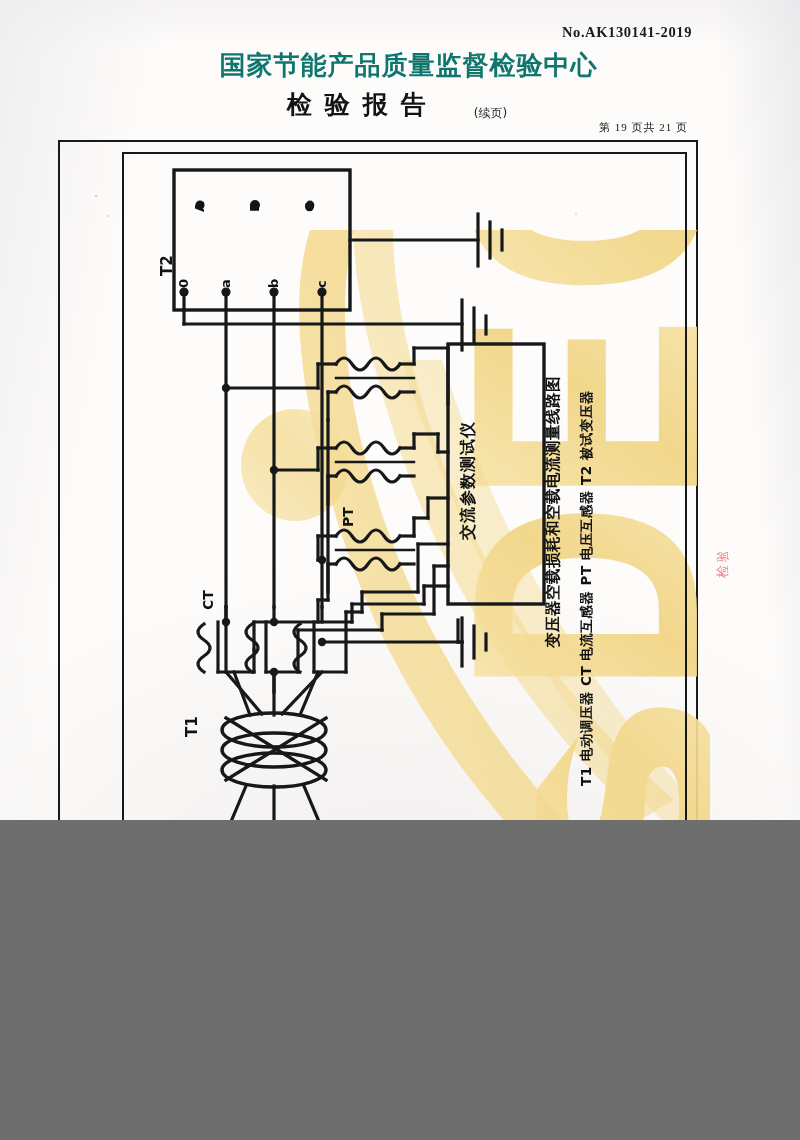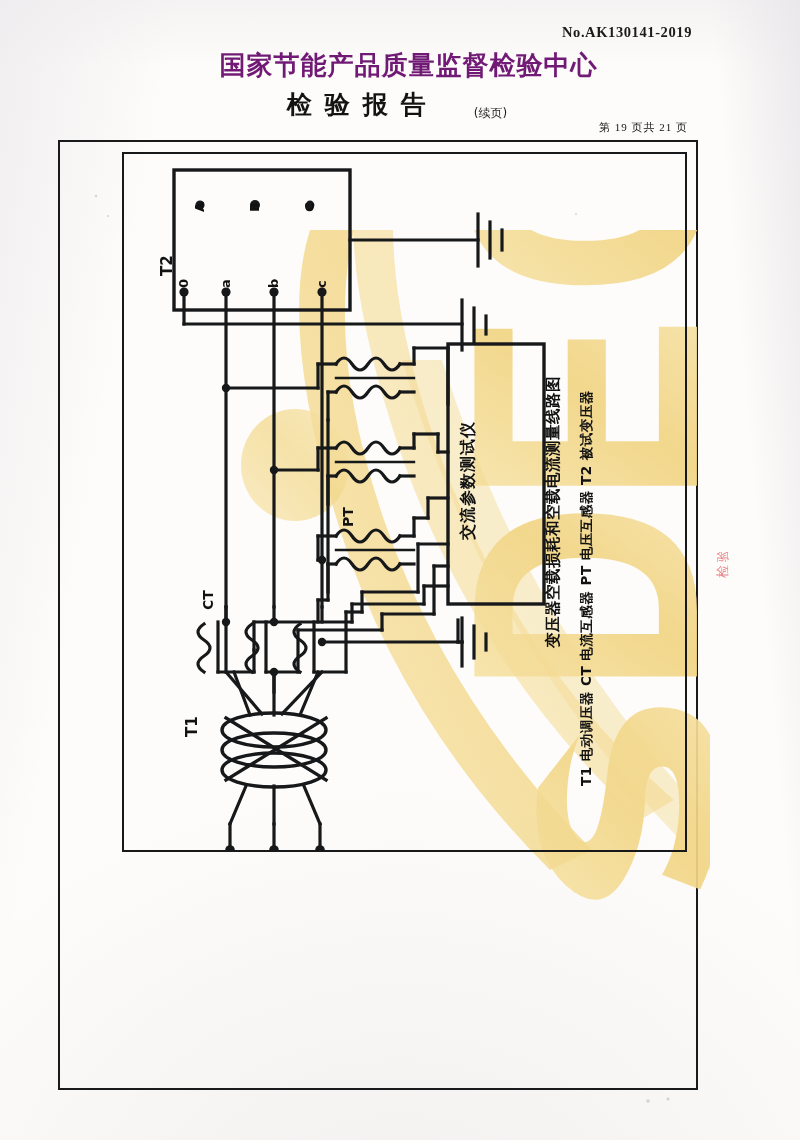--- a/index.html
+++ b/index.html
@@ -2,21 +2,21 @@
 <html><head>
 <meta charset="utf-8">
 <style>
   html, body {
     margin: 0; padding: 0;
     background: #6e6e6e;
   }
   #page {
     position: relative;
     width: 800px;
-    height: 1140px;
+    height: 820px;
     background: #fdfcfa;
     overflow: hidden;
     font-family: "Liberation Serif", "DejaVu Serif", serif;
   }
   
   #paper-tint {
     position: absolute; inset: 0;
     background:
       linear-gradient(100deg, rgba(238,236,238,0.85) 0%, rgba(253,252,250,0) 18%),
       linear-gradient(265deg, rgba(233,231,234,0.9) 0%, rgba(253,252,250,0) 10%),
@@ -34,21 +34,21 @@
     color: #1b1b1b;
     white-space: nowrap;
   }
   #center-title {
     position: absolute; left: 0; right: 0; top: 48px;
     text-align: center;
     font-family: "DejaVu Sans", sans-serif;
     font-weight: bold;
     font-size: 26px;
     letter-spacing: 1px;
-    color: #701a75;
+    color: #0f766e;
     margin-left: 17px;
   }
   #report-title-row {
     position: absolute; left: 0; right: 0; top: 88px;
     text-align: center;
     white-space: nowrap;
   }
   #report-title {
     font-family: "DejaVu Sans", sans-serif;
     font-weight: bold;

